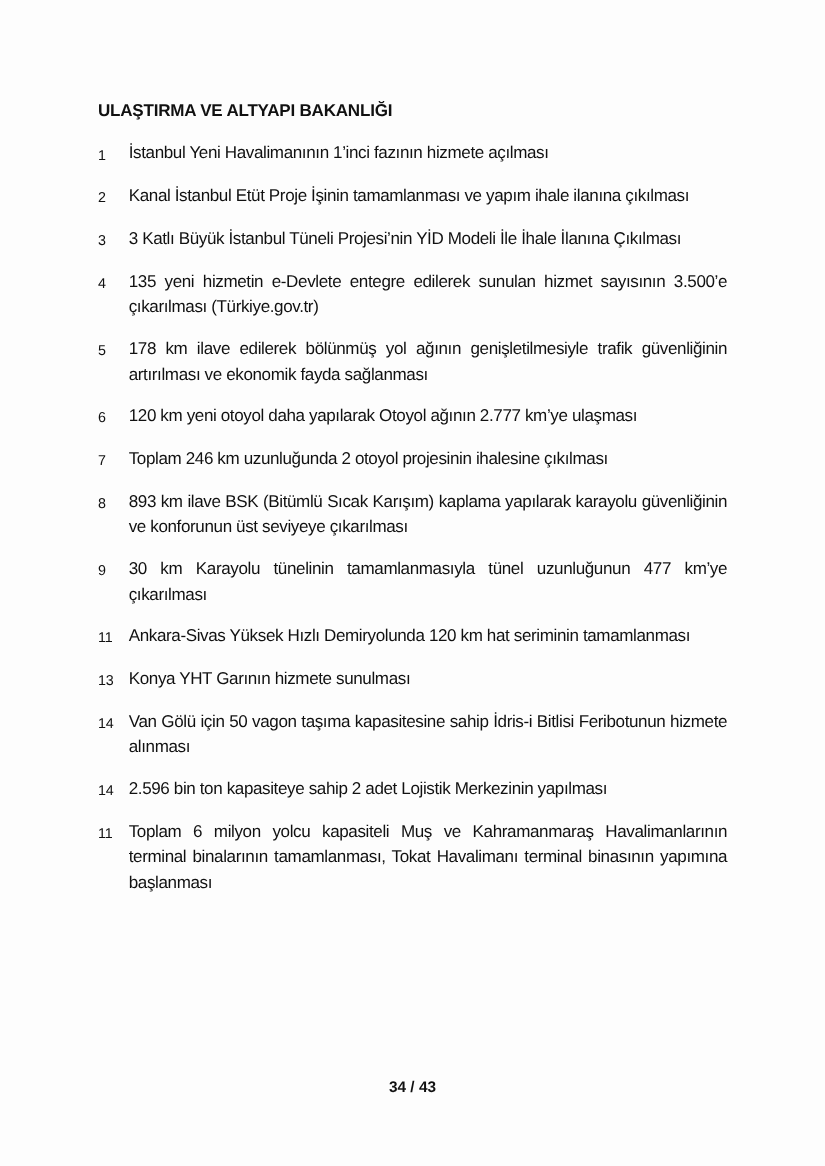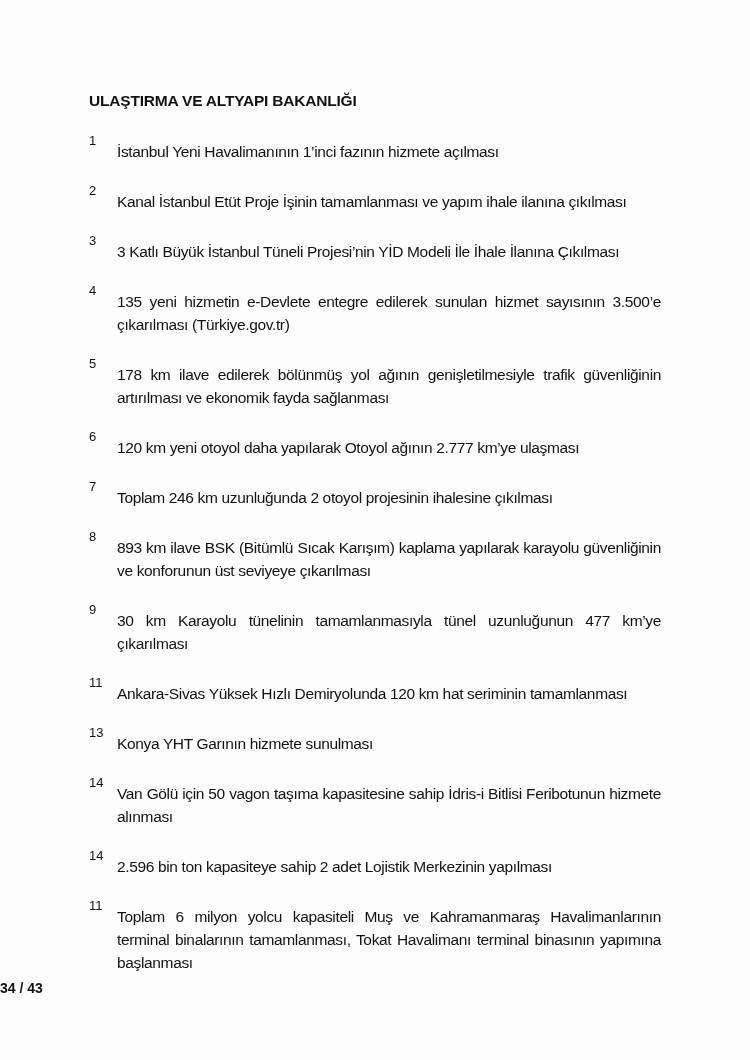--- a/index.html
+++ b/index.html
@@ -27,25 +27,24 @@
     font-size: 13px;
     line-height: 23px;
     padding-top: 1px;
   }
   .text {
     flex: 1;
     font-size: 15.5px;
     line-height: 23px;
     text-align: justify;
     letter-spacing: -0.35px;
-    margin-top: 12px;
   }
   .footer {
     position: absolute; left: 0; width: 750px; top: 980px;
-    text-align: left; font-size: 14px; font-weight: bold;
+    text-align: center; font-size: 14px; font-weight: bold;
   }
 </style>
 </head>
 <body>
 
 <div class="page">
   <div class="heading">ULAŞTIRMA VE ALTYAPI BAKANLIĞI</div>
 
   <div class="list">
     <div class="item">

